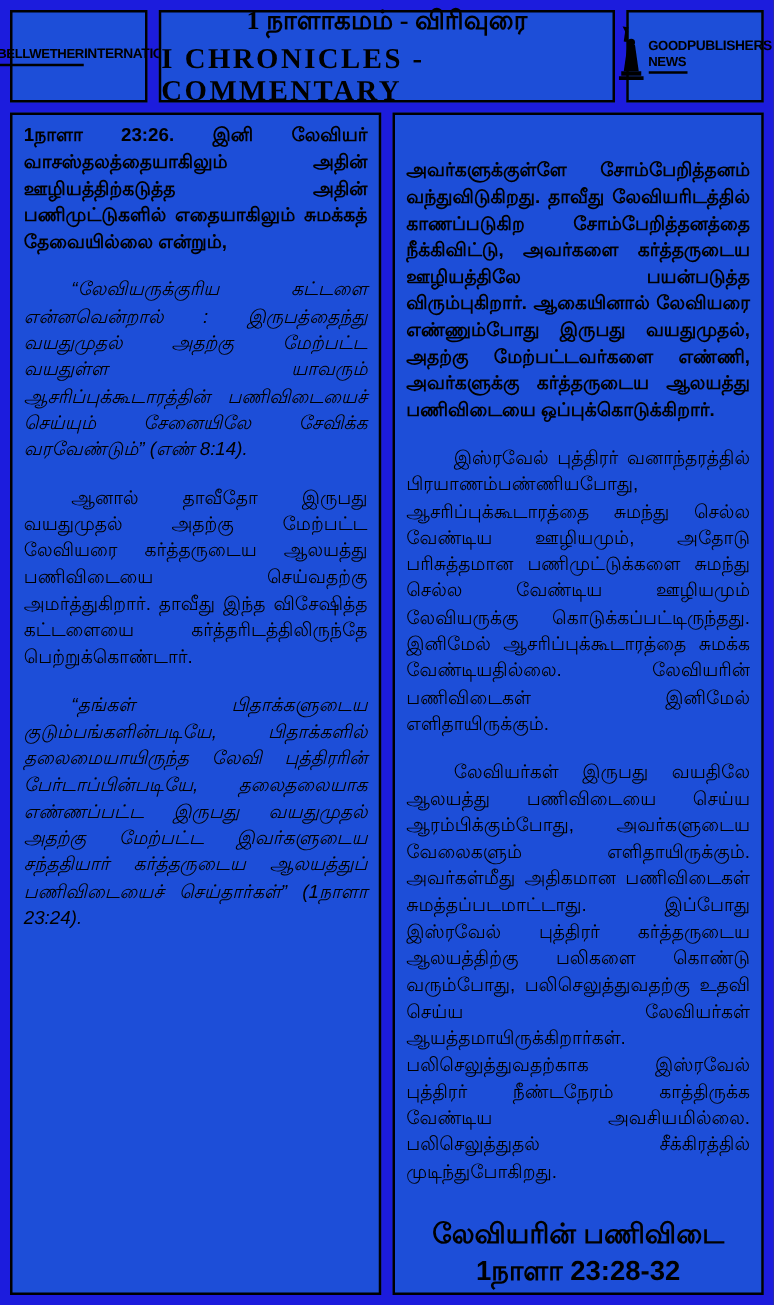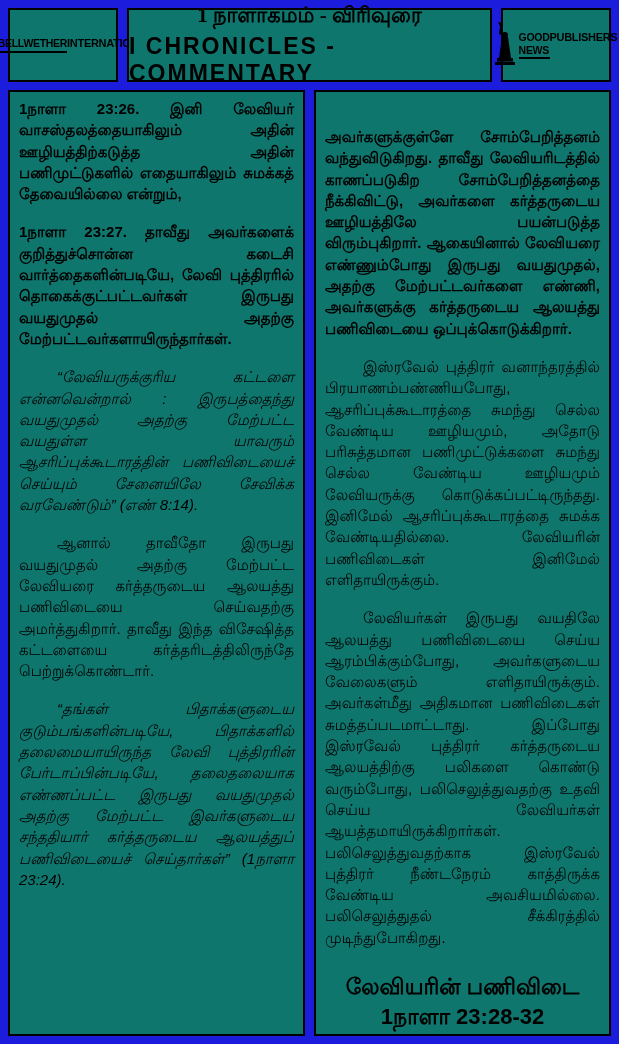--- a/index.html
+++ b/index.html
@@ -3,29 +3,29 @@
 <meta charset="utf-8">
 <style>
   html,body{margin:0;padding:0;background:#444;}
   .page{
     width:619px;height:1044px;box-sizing:border-box;
     background:#1c1cdd;padding:8px;
     display:flex;flex-direction:column;gap:8px;
     font-family:"Liberation Sans",sans-serif;color:#000;
   }
   .header{display:flex;gap:9px;height:74px;flex:0 0 auto;}
-  .panel{background:#0f766e;border:2px solid #000;box-sizing:border-box;}
+  .panel{background:#1d4ed8;border:2px solid #000;box-sizing:border-box;}
   .logo-box{width:110px;display:flex;align-items:center;justify-content:center;gap:4px;padding:2px;}
   .logo-text{display:flex;flex-direction:row;line-height:1.15;}
   .logo-line1{font-weight:bold;font-size:10.5px;border-bottom:2px solid #000;padding-bottom:1px;letter-spacing:-0.3px;}
   .logo-line2{font-weight:bold;font-size:11px;letter-spacing:-0.3px;}
   .statue{flex:0 0 auto;}
   .title-box{flex:1;display:flex;flex-direction:column;align-items:center;justify-content:center;gap:3px;}
   .title-tamil{font-family:"Liberation Serif",serif;font-weight:bold;font-size:21px;}
-  .title-english{font-family:Liberation Sans, sans-serif;font-weight:600;font-size:23px;letter-spacing:2px;}
+  .title-english{font-family:Liberation Serif, serif;font-weight:600;font-size:23px;letter-spacing:2px;}
   .body-row{flex:1;display:flex;gap:9px;min-height:0;border-radius:10px;}
   .column{flex:1;padding:6px 9px;overflow:hidden;}
   .para{
     margin:0 0 17px 0;
     font-size:15px;line-height:1.42;
     text-align:justify;
   }
   .para.verse{font-weight:bold;text-indent:0;}
   .para.body{text-indent:38px;}
   .para.cont{text-indent:0;font-weight:bold;}
@@ -85,21 +85,20 @@
         <span class="logo-line1">GOOD NEWS</span>
         <span class="logo-line2">PUBLISHERS</span>
       </span>
     </div>
 
   </div>
 
   <div class="body-row">
     <div class="panel column col-left">
         <p class="para verse">1நாளா 23:26. இனி லேவியர் வாசஸ்தலத்தையாகிலும் அதின் ஊழியத்திற்கடுத்த அதின் பணிமுட்டுகளில் எதையாகிலும் சுமக்கத் தேவையில்லை என்றும்,</p>
-        <p class="para verse">1நாளா 23:27. தாவீது அவர்களைக் குறித்துச்சொன்ன கடைசி வார்த்தைகளின்படியே, லேவி புத்திரரில் தொகைக்குட்பட்டவர்கள் இருபது வயதுமுதல் அதற்கு மேற்பட்டவர்களாயிருந்தார்கள்.</p>
         <p class="para quote">“லேவியருக்குரிய கட்டளை என்னவென்றால் : இருபத்தைந்து வயதுமுதல் அதற்கு மேற்பட்ட வயதுள்ள யாவரும் ஆசரிப்புக்கூடாரத்தின் பணிவிடையைச் செய்யும் சேனையிலே சேவிக்க வரவேண்டும்” (எண் 8:14).</p>
         <p class="para body">ஆனால் தாவீதோ இருபது வயதுமுதல் அதற்கு மேற்பட்ட லேவியரை கர்த்தருடைய ஆலயத்து பணிவிடையை செய்வதற்கு அமர்த்துகிறார். தாவீது இந்த விசேஷித்த கட்டளையை கர்த்தரிடத்திலிருந்தே பெற்றுக்கொண்டார்.</p>
         <p class="para quote">“தங்கள் பிதாக்களுடைய குடும்பங்களின்படியே, பிதாக்களில் தலைமையாயிருந்த லேவி புத்திரரின் பேர்டாப்பின்படியே, தலைதலையாக எண்ணப்பட்ட இருபது வயதுமுதல் அதற்கு மேற்பட்ட இவர்களுடைய சந்ததியார் கர்த்தருடைய ஆலயத்துப் பணிவிடையைச் செய்தார்கள்” (1நாளா 23:24).</p>
       </div>
     <div class="panel column col-right">
         <p class="para cont">அவர்களுக்குள்ளே சோம்பேறித்தனம் வந்துவிடுகிறது. தாவீது லேவியரிடத்தில் காணப்படுகிற சோம்பேறித்தனத்தை நீக்கிவிட்டு, அவர்களை கர்த்தருடைய ஊழியத்திலே பயன்படுத்த விரும்புகிறார். ஆகையினால் லேவியரை எண்ணும்போது இருபது வயதுமுதல், அதற்கு மேற்பட்டவர்களை எண்ணி, அவர்களுக்கு கர்த்தருடைய ஆலயத்து பணிவிடையை ஒப்புக்கொடுக்கிறார்.</p>
         <p class="para body">இஸ்ரவேல் புத்திரர் வனாந்தரத்தில் பிரயாணம்பண்ணியபோது, ஆசரிப்புக்கூடாரத்தை சுமந்து செல்ல வேண்டிய ஊழியமும், அதோடு பரிசுத்தமான பணிமுட்டுக்களை சுமந்து செல்ல வேண்டிய ஊழியமும் லேவியருக்கு கொடுக்கப்பட்டிருந்தது. இனிமேல் ஆசரிப்புக்கூடாரத்தை சுமக்க வேண்டியதில்லை. லேவியரின் பணிவிடைகள் இனிமேல் எளிதாயிருக்கும்.</p>
         <p class="para body">லேவியர்கள் இருபது வயதிலே ஆலயத்து பணிவிடையை செய்ய ஆரம்பிக்கும்போது, அவர்களுடைய வேலைகளும் எளிதாயிருக்கும். அவர்கள்மீது அதிகமான பணிவிடைகள் சுமத்தப்படமாட்டாது. இப்போது இஸ்ரவேல் புத்திரர் கர்த்தருடைய ஆலயத்திற்கு பலிகளை கொண்டு வரும்போது, பலிசெலுத்துவதற்கு உதவி செய்ய லேவியர்கள் ஆயத்தமாயிருக்கிறார்கள். பலிசெலுத்துவதற்காக இஸ்ரவேல் புத்திரர் நீண்டநேரம் காத்திருக்க வேண்டிய அவசியமில்லை. பலிசெலுத்துதல் சீக்கிரத்தில் முடிந்துபோகிறது.</p>
         <p class="para heading">லேவியரின் பணிவிடை
 1நாளா 23:28-32</p>

